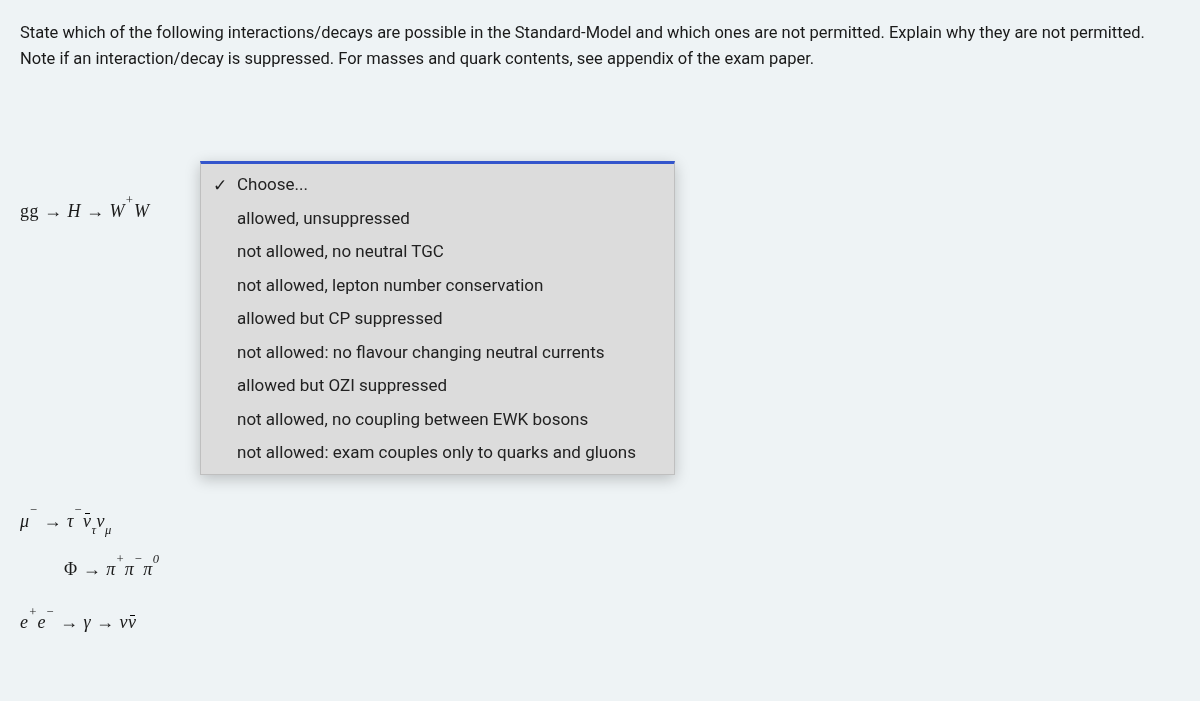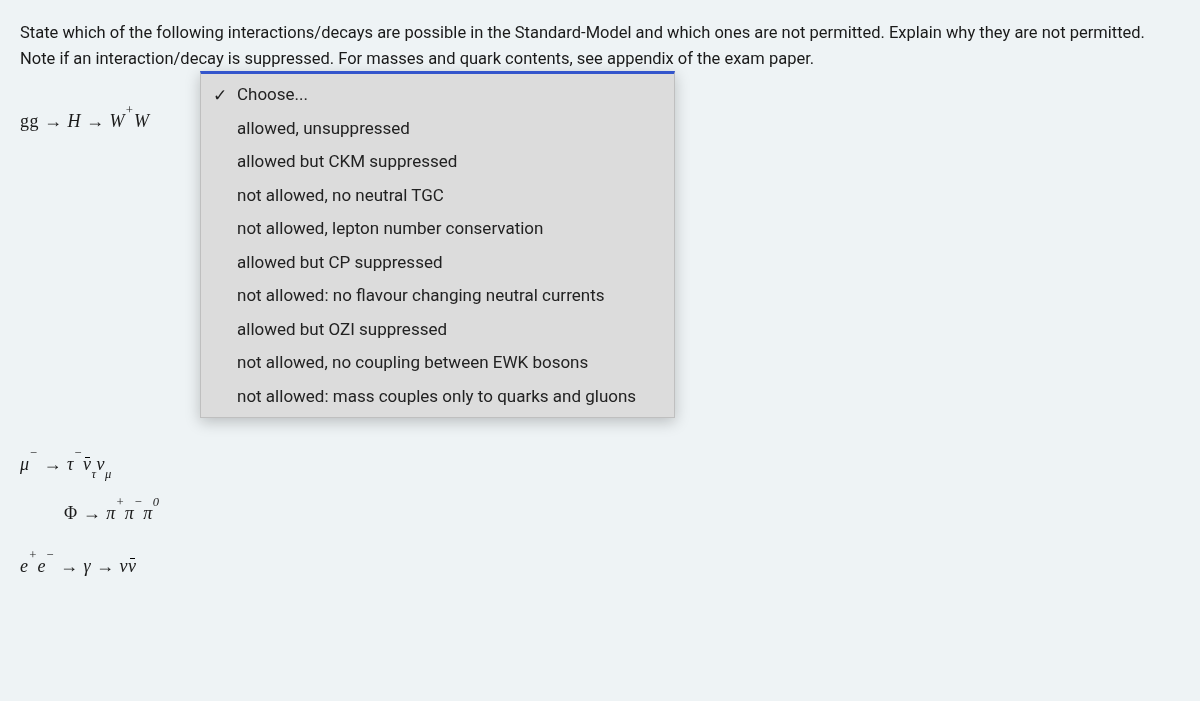--- a/index.html
+++ b/index.html
@@ -8,20 +8,21 @@
     background: #eef3f5;
     width: 1200px;
     height: 701px;
     overflow: hidden;
     padding: 20px;
     color: #1a1a1a;
   }
   .question-text {
     font-size: 16.5px;
     line-height: 1.55;
+    margin-bottom: 90px;
   }
   .rows {
     display: grid;
     grid-template-columns: 180px 440px;
     column-gap: 0;
     align-items: start;
   }
   .row {
     display: contents;
   }
@@ -88,28 +89,27 @@
 <div class="rows">
 
   <div class="row r1">
     <div class="formula">
       <span class="roman">gg</span><span class="arrow">→</span>H<span class="arrow">→</span>W<sup>+</sup>W<sup>&nbsp;</sup>
     </div>
     <div class="control-col">
       <div class="dropdown-open">
         <div class="opt"><span class="check">✓</span><span>Choose...</span></div>
         <div class="opt"><span>allowed, unsuppressed</span></div>
-        <div class="opt"><span>allowed but CKM suppressed</span></div>
         <div class="opt"><span>not allowed, no neutral TGC</span></div>
         <div class="opt"><span>not allowed, lepton number conservation</span></div>
         <div class="opt"><span>allowed but CP suppressed</span></div>
         <div class="opt"><span>not allowed: no flavour changing neutral currents</span></div>
         <div class="opt"><span>allowed but OZI suppressed</span></div>
         <div class="opt"><span>not allowed, no coupling between EWK bosons</span></div>
-        <div class="opt"><span>not allowed: mass couples only to quarks and gluons</span></div>
+        <div class="opt"><span>not allowed: exam couples only to quarks and gluons</span></div>
       </div>
     </div>
   </div>
 
   <div class="row r2"><div class="formula">μ<sup>−</sup><span class="arrow">→</span>τ<sup>−</sup><span class="bar barshort">ν</span><sub>τ</sub>ν<sub>μ</sub></div><div></div></div>
   <div class="row r3"><div class="formula"><span class="roman">Φ</span><span class="arrow">→</span>π<sup>+</sup>π<sup>−</sup>π<sup>0</sup></div><div></div></div>
   <div class="row r4"><div class="formula">e<sup>+</sup>e<sup>−</sup><span class="arrow">→</span>γ<span class="arrow">→</span>ν<span class="bar barshort">ν</span></div><div></div></div>
   <div class="row r5"><div></div></div>
   <div class="row r6"><div></div></div>
 

